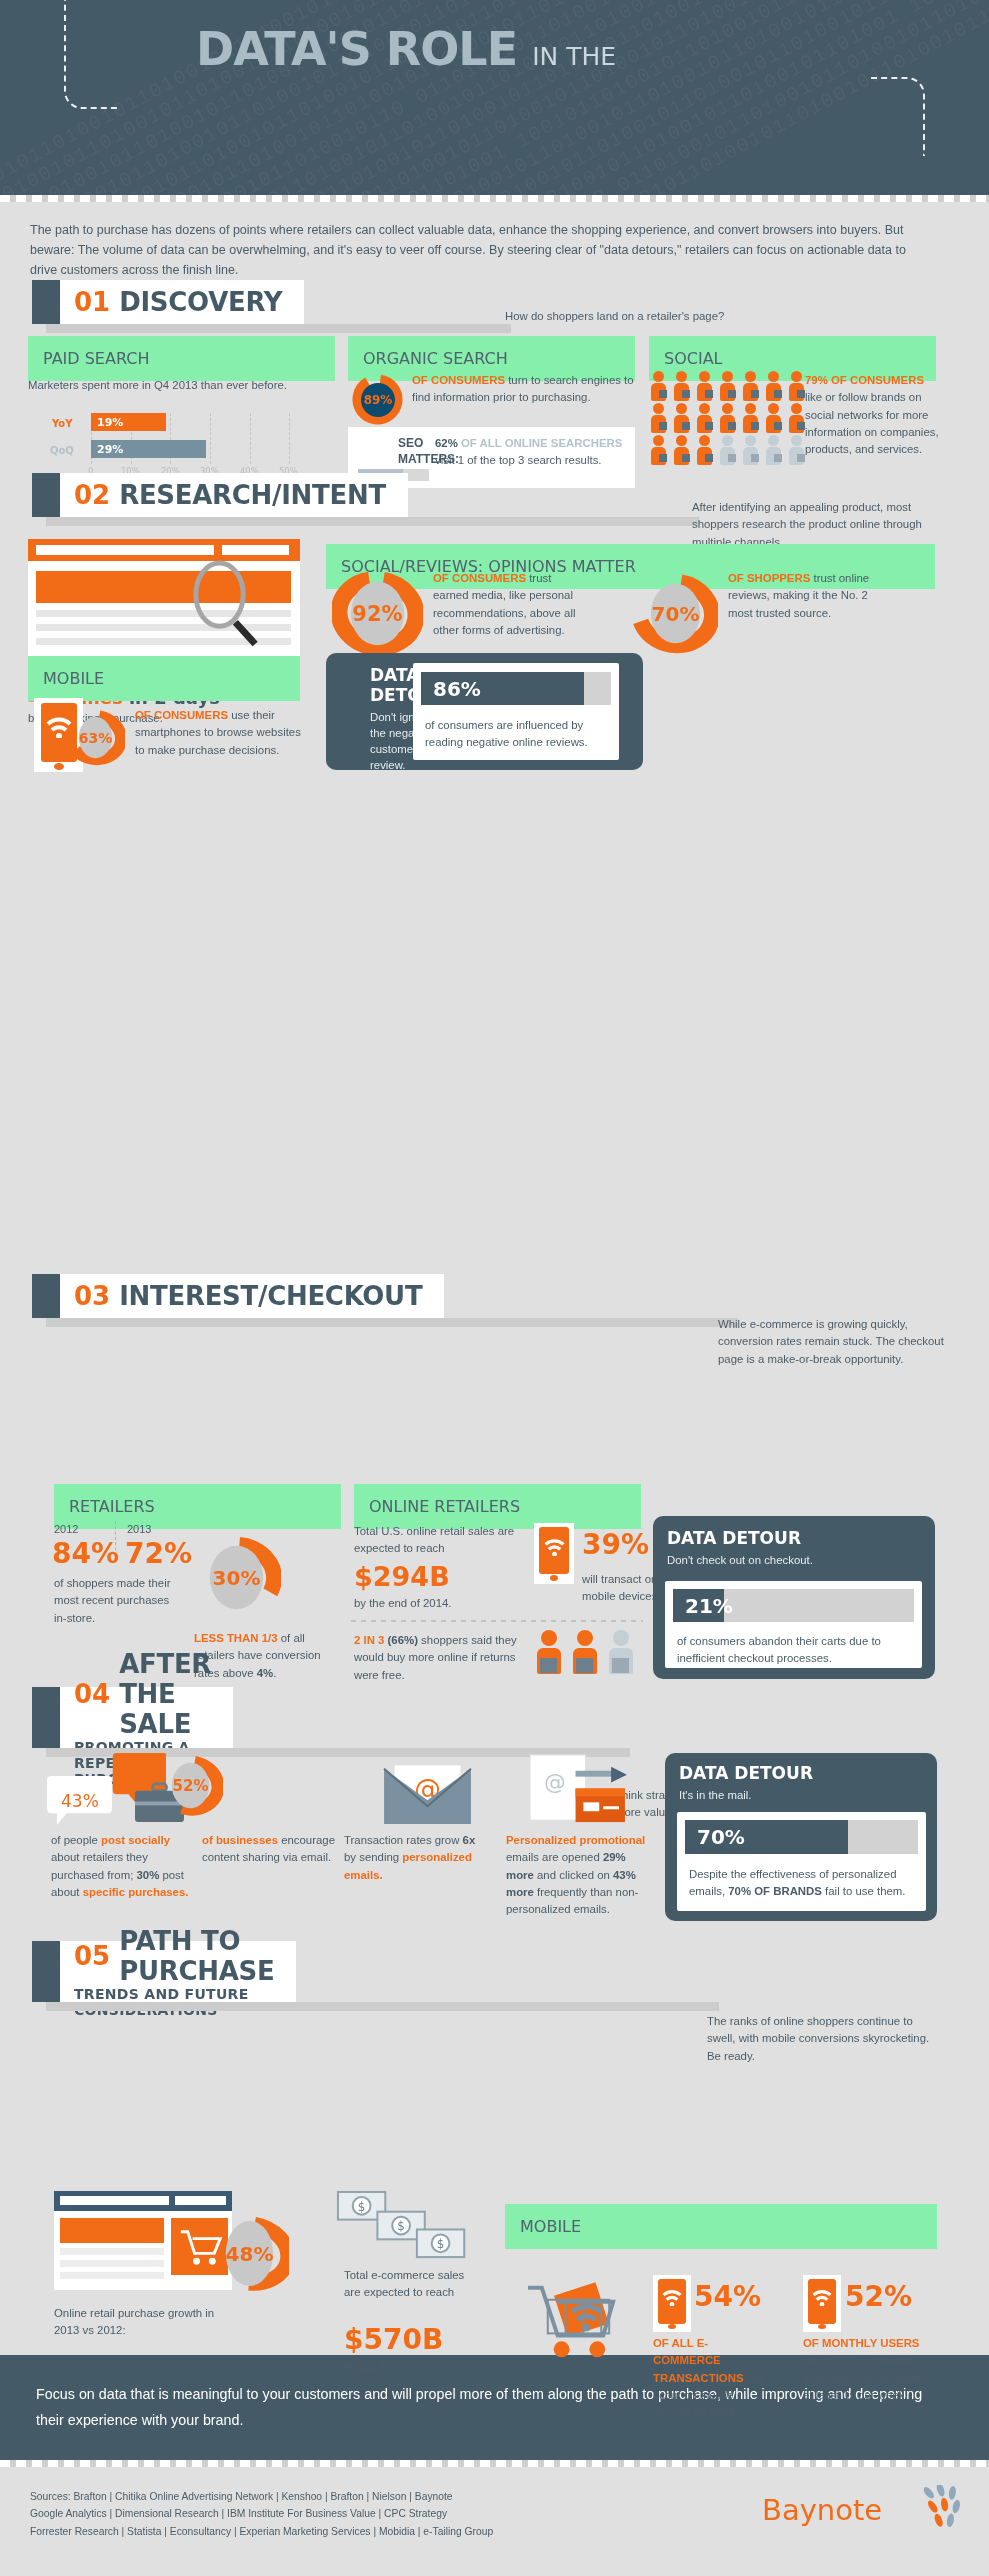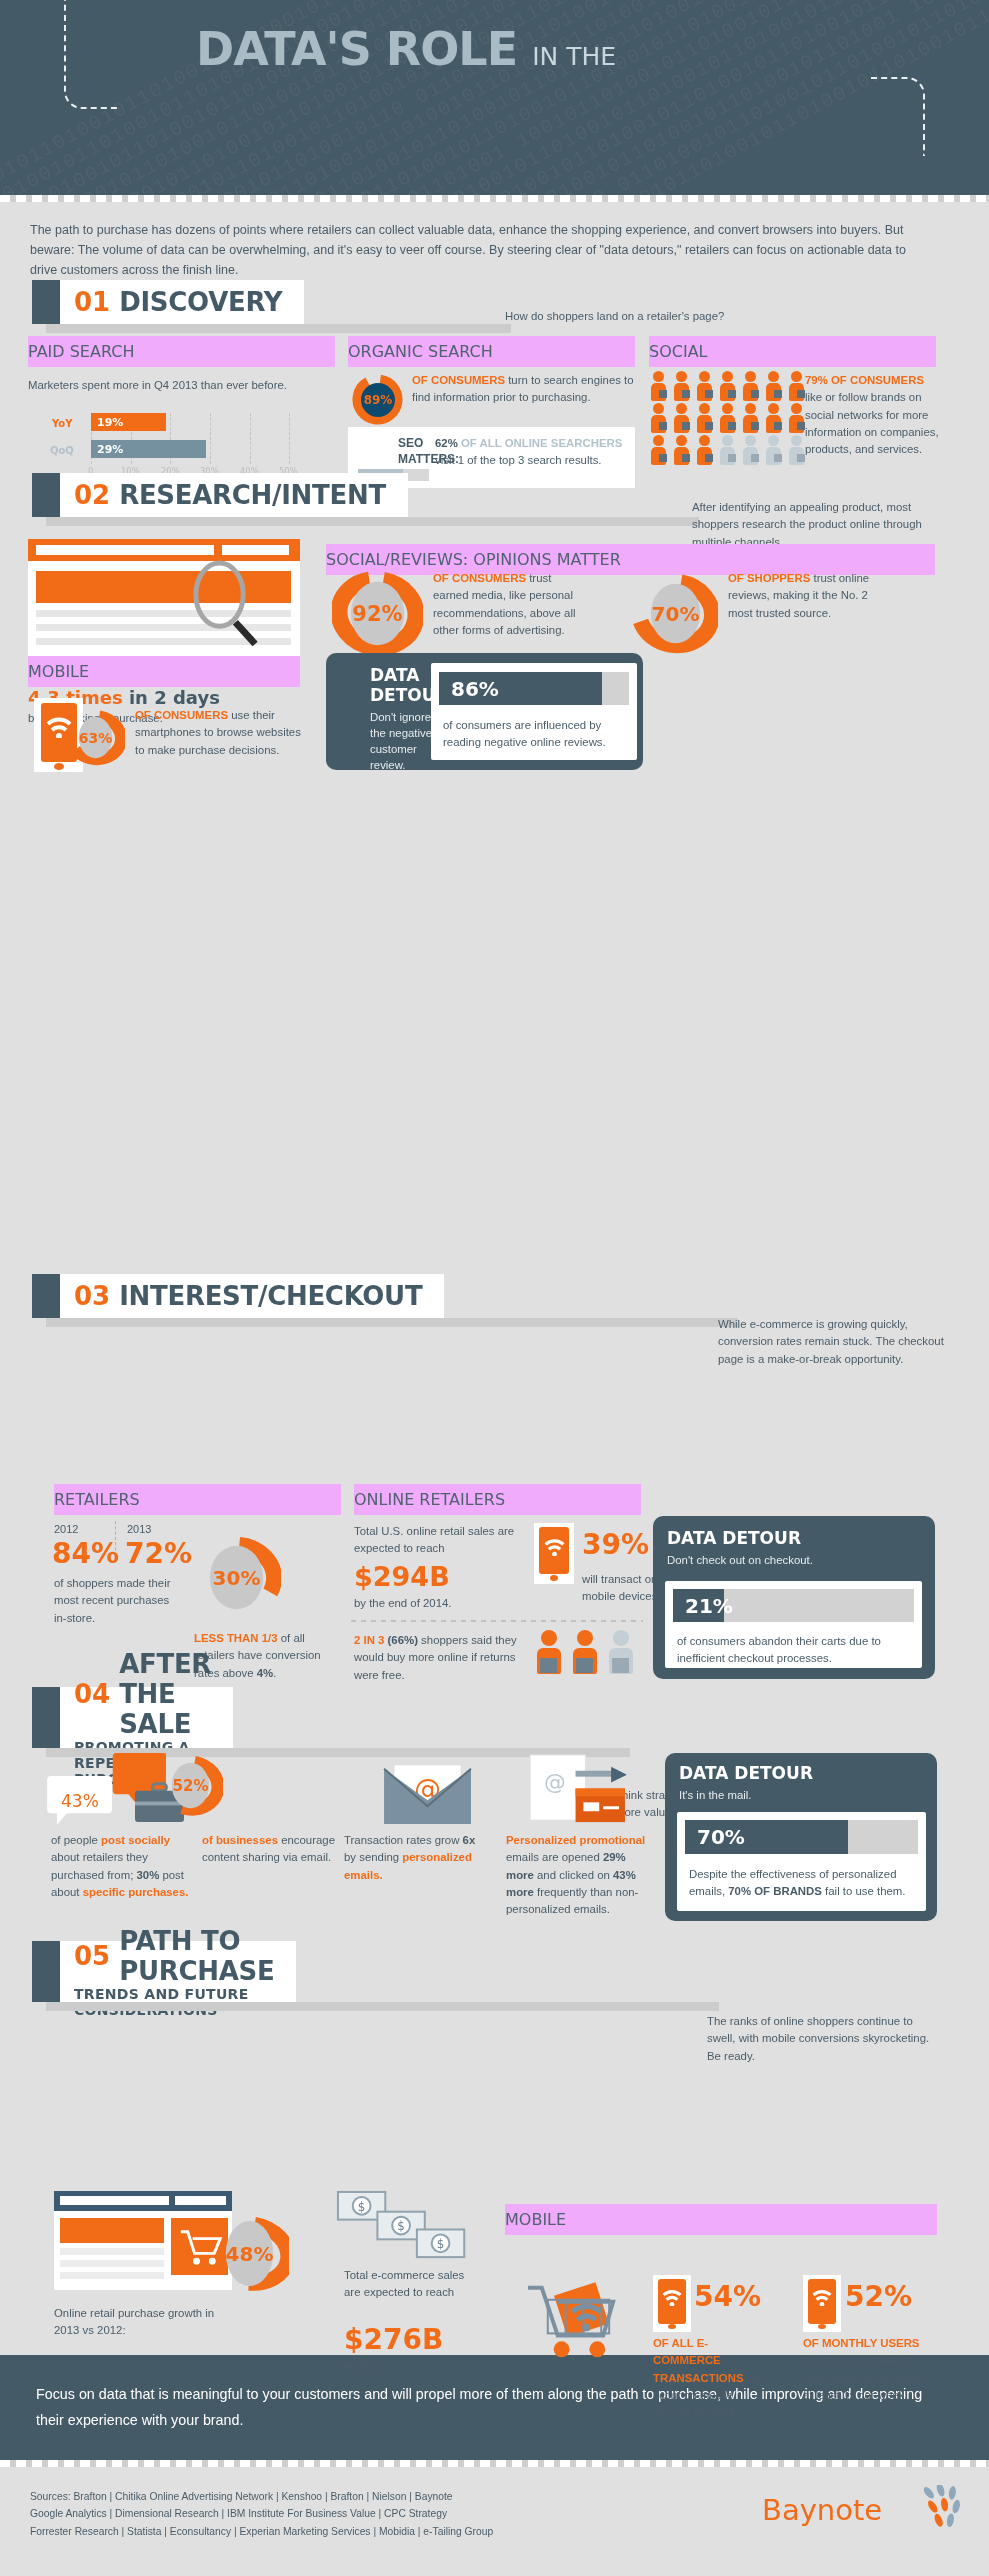--- a/index.html
+++ b/index.html
@@ -80,22 +80,22 @@
     position:absolute; left:14px; top:44px; height:9px; background:#cccccc;
   }
   .sec-head .sub {
     font-size:14px; font-weight:bold; color:#455a67; letter-spacing:0.3px;
     font-family:"DejaVu Sans", sans-serif;
   }
   .sec-note { position:absolute; font-size:11.4px; line-height:17.3px; color:#4a5c68; }
 
   
   .panel-title {
-    position:absolute; background:#f0abfc; height:31px;
-    display:flex; align-items:center; 
+    position:absolute; background:#86efac; height:45px;
+    display:flex; align-items:center; padding-left:15px;
     font-size:16px; color:#50626e; font-family:"DejaVu Sans", sans-serif;
   }
 
   .body-txt { position:absolute; font-size:11.4px; line-height:17.3px; color:#4a5c68; }
   .or { color:#f26c18; }
   .orb { color:#f26c18; font-weight:bold; }
   .gray { color:#b4c2cb; font-weight:bold; }
 
   
   .donut { position:absolute; }
@@ -448,21 +448,21 @@
   </div>
   <div class="body-txt" style="left:135px; top:707px; width:173px;">
     <b class="orb">OF CONSUMERS</b><span> use their smartphones to browse websites to make purchase decisions.</span>
   </div>
 
   <div class="detour" style="left:326px; top:653px; width:317px; height:117px;">
     <div style="position:absolute;left:12px;top:12px;width:79px;margin-left:32px;">
       <div class="dt">DATA<br>DETOUR</div>
       <div class="dsub">Don't ignore the negative customer review.</div>
     </div>
-    <div class="white" style="position:absolute;left:105px;top:10px;width:206px;height:97px;">
+    <div class="white" style="position:absolute;left:87px;top:10px;width:206px;height:97px;">
       <div class="barbg" style="position:absolute;left:8px;top:9px;width:190px;height:33px;">
         <div class="barfill" style="width:86%;">
           <span>86%</span>
         </div>
       </div>
       <div class="cap" style="position:absolute;left:0;top:46px;width:206px;">of consumers are influenced by reading negative online reviews.</div>
     </div>
   </div>
 
   <div class="sec-head" style="left:32px; top:1274px;">
@@ -679,21 +679,21 @@
       <circle cx="68" cy="38" r="9" fill="#fff" stroke="#8fa2ad" stroke-width="2"></circle>
       <text x="68" y="43" font-size="12" fill="#6b7f8c" text-anchor="middle" font-family="DejaVu Sans, sans-serif">$</text>
     </g>
     <g>
       <rect x="84" y="42" width="48" height="28" fill="#e7ecef" stroke="#8fa2ad" stroke-width="2"></rect>
       <circle cx="108" cy="56" r="9" fill="#fff" stroke="#8fa2ad" stroke-width="2"></circle>
       <text x="108" y="61" font-size="12" fill="#6b7f8c" text-anchor="middle" font-family="DejaVu Sans, sans-serif">$</text>
     </g>
   </svg>
   <div class="body-txt" style="left:344px; top:2267px; width:138px;">Total e-commerce sales are expected to reach</div>
-  <div style="position:absolute;left:344px;top:2323px;font-size:28px;font-weight:bold;color:#f26c18;font-family:'DejaVu Sans',sans-serif;">$276B</div>
+  <div style="position:absolute;left:344px;top:2323px;font-size:28px;font-weight:bold;color:#f26c18;font-family:'DejaVu Sans',sans-serif;">$570B</div>
   <div class="body-txt" style="left:344px; top:2358px; width:138px;">by 2018.</div>
 
   <div class="panel-title" style="left:505px; top:2204px; width:432px;">MOBILE</div>
 
   <svg style="position:absolute;left:522px;top:2270px;" width="109" height="109" viewBox="0 0 110 110">
     <rect x="38" y="18" width="44" height="44" fill="#f26c18" transform="rotate(-18 60 40)"></rect>
     <path d="M6 18 h14 l16 48 h46 l10 -34 h-56" fill="none" stroke="#7b90a0" stroke-width="4"></path>
     <rect x="26" y="30" width="62" height="34" fill="none" stroke="#7b90a0" stroke-width="2"></rect>
     <line x1="44" y1="30" x2="44" y2="64" stroke="#7b90a0" stroke-width="2"></line>
     <line x1="62" y1="30" x2="62" y2="64" stroke="#7b90a0" stroke-width="2"></line>

